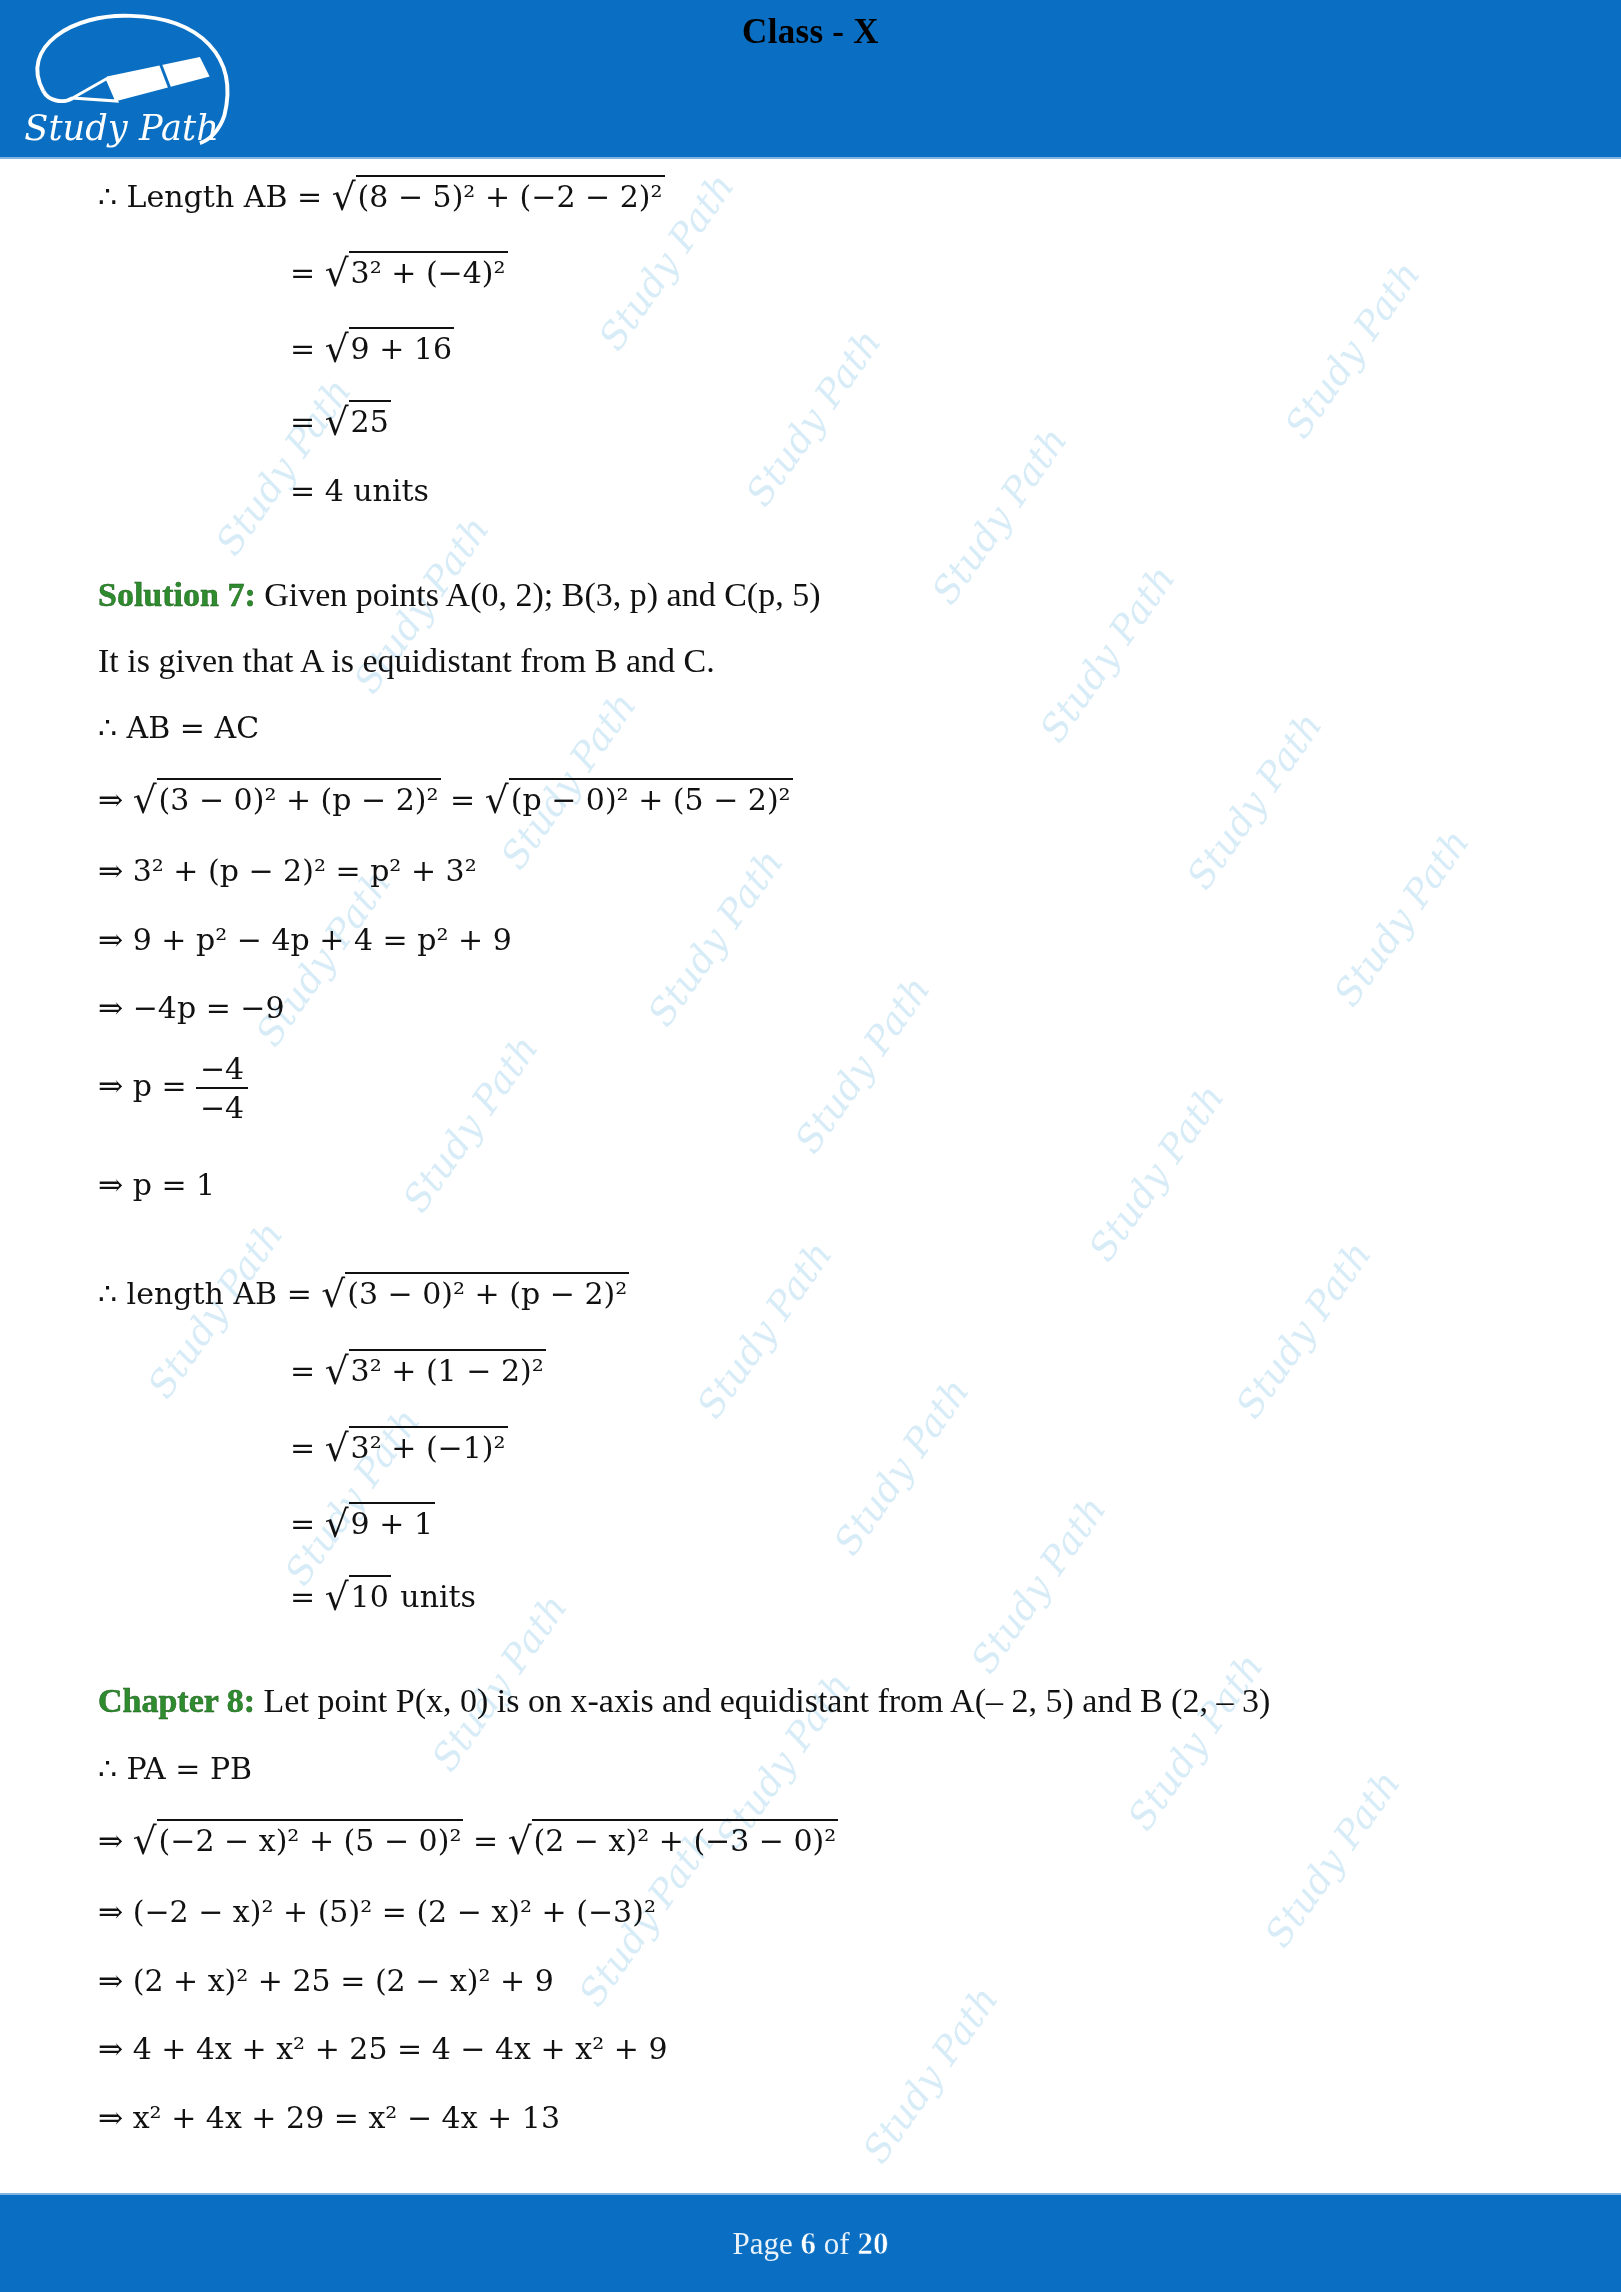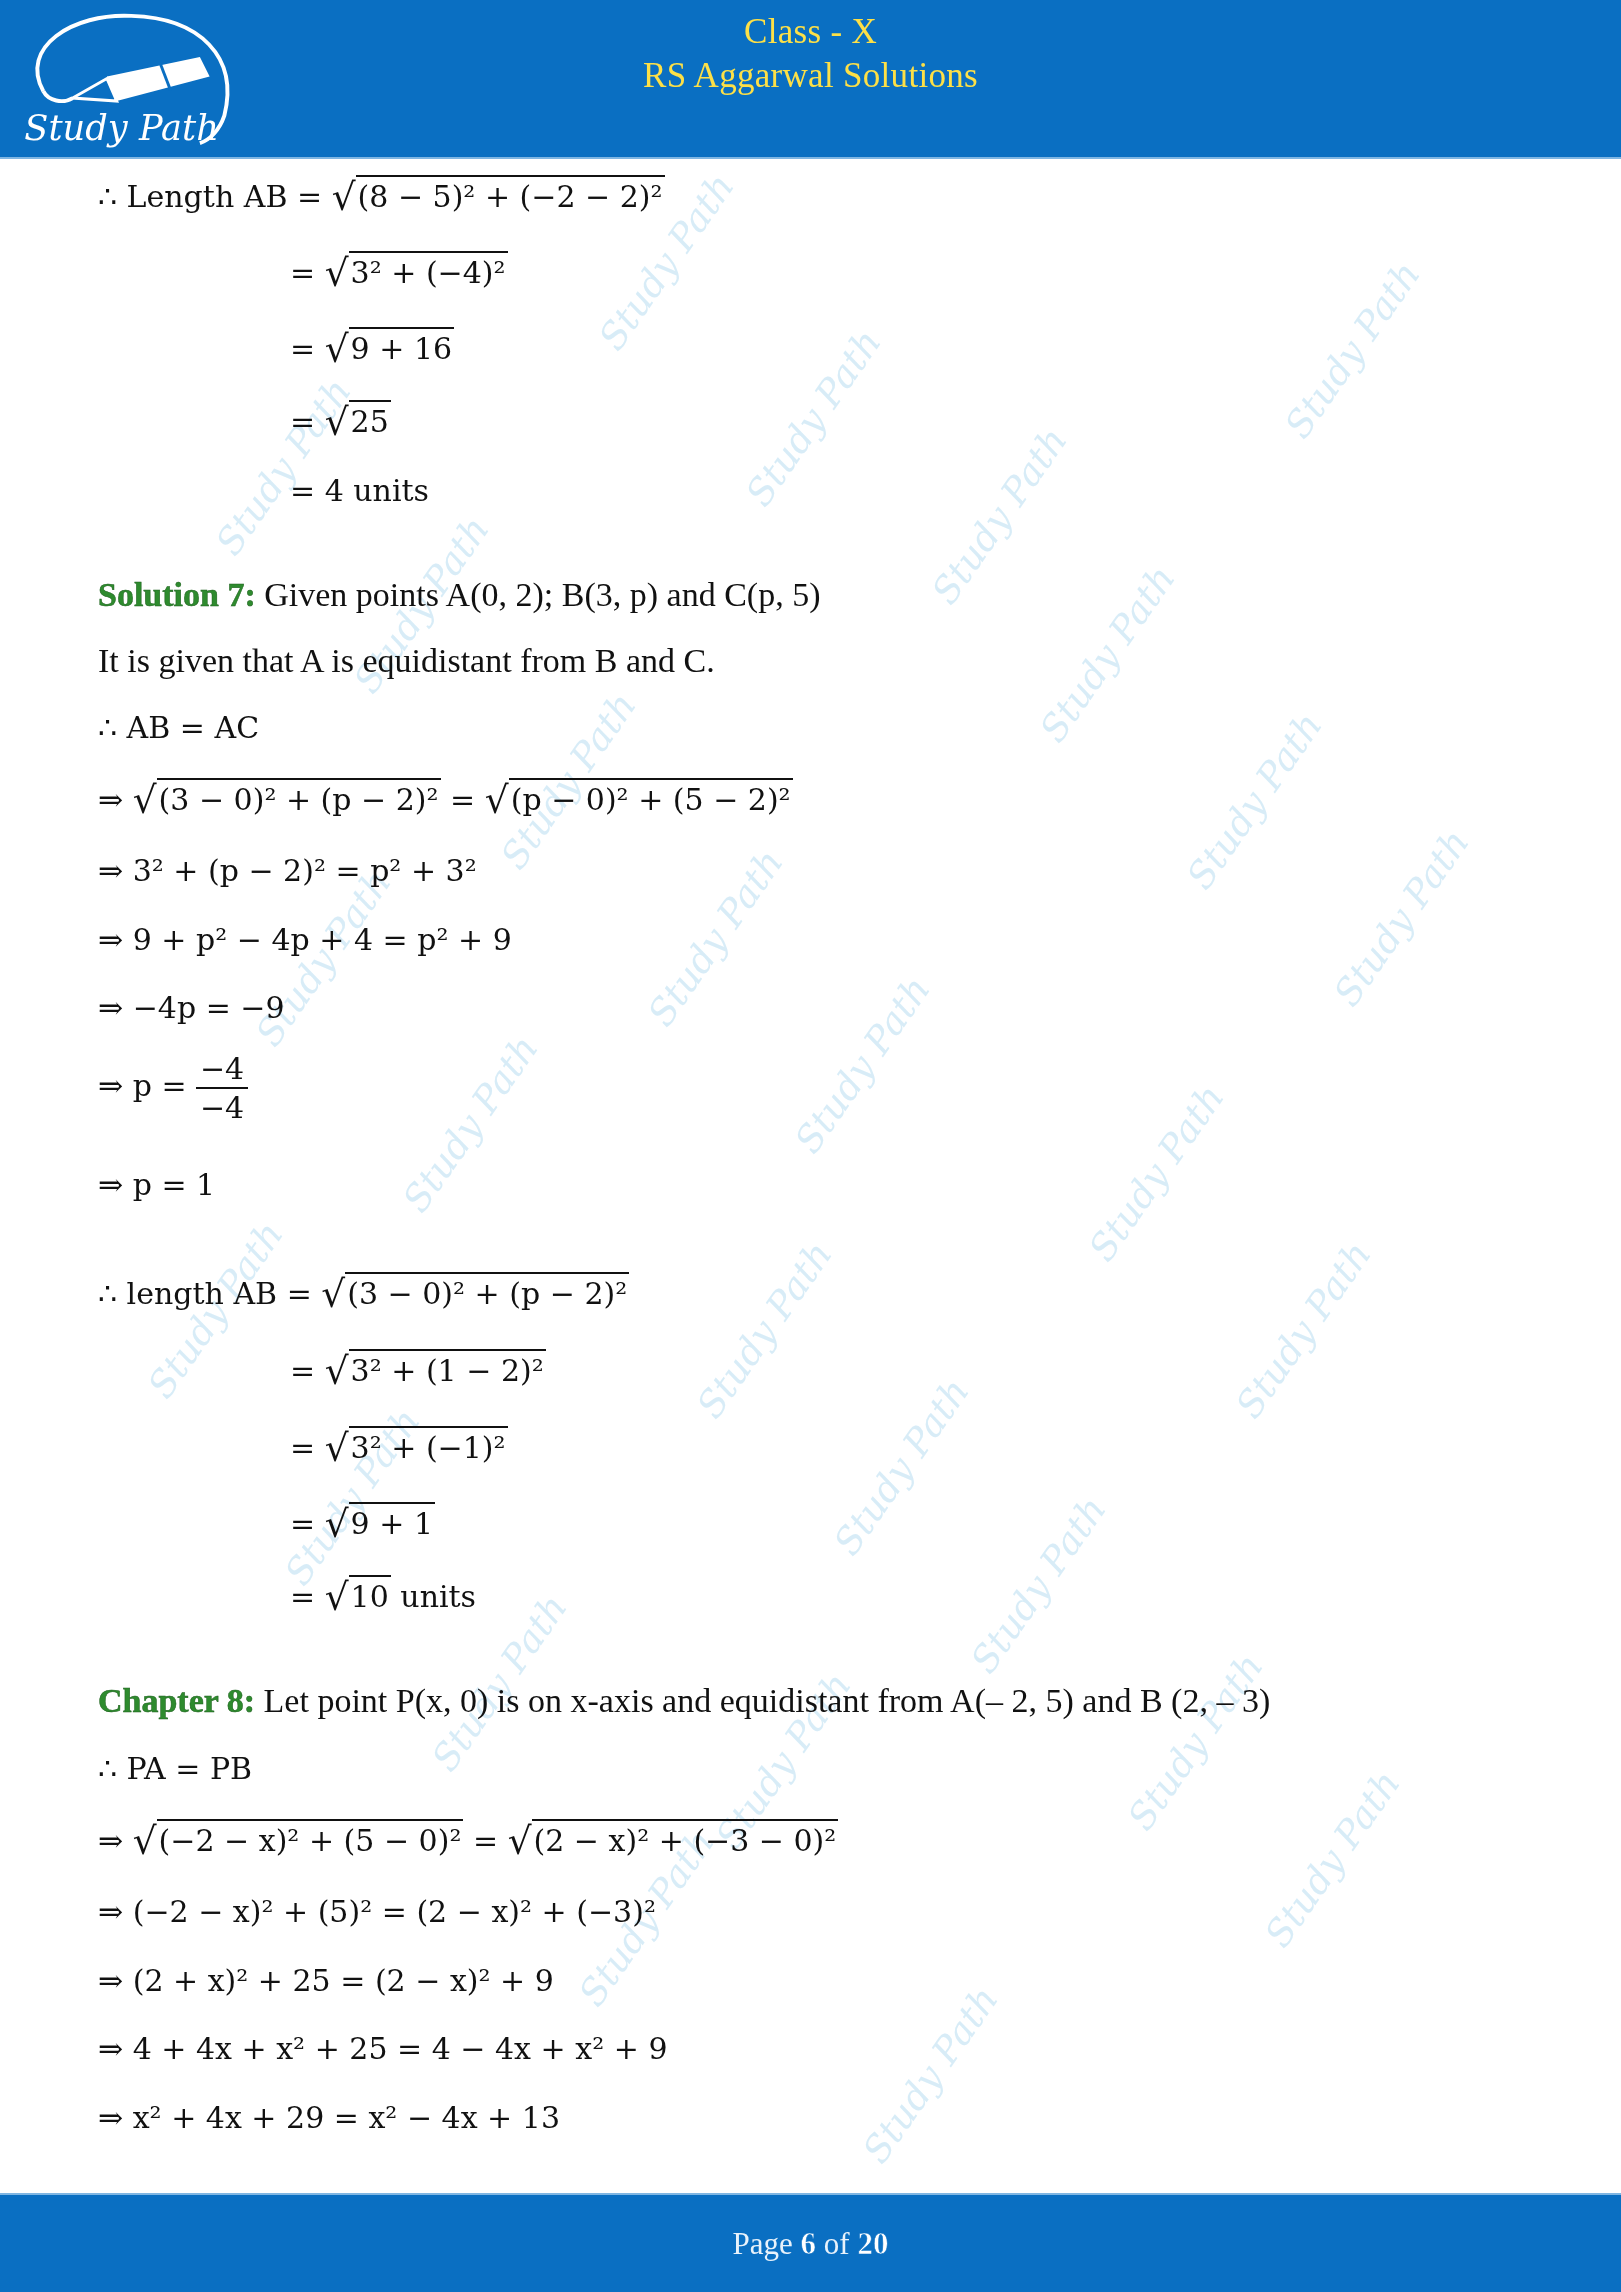--- a/index.html
+++ b/index.html
@@ -9,21 +9,21 @@
     font-family: "Liberation Serif", "DejaVu Serif", serif;
     color: #111;
   }
   .header {
     position: absolute; left: 0; top: 0; width: 1621px; height: 157px;
     background: #0a6fc2; border-bottom: 2.9px solid #7fb6e3;
   }
   .logo { position: absolute; left: 13.7px; top: 7.8px; width: 225px; height: 142px; }
   .head-text {
     position: absolute; left: 0; right: 0; top: 9.8px; text-align: center;
-    color: #fde047; font-family: "Liberation Serif", serif; font-size: 35px; line-height: 44px;
+    color: #000000; font-family: "Liberation Serif", serif; font-size: 35px; line-height: 44px; font-weight: bold;
   }
   .head-text div { letter-spacing: 0.3px; }
   .footer {
     position: absolute; left: 0; bottom: 0; width: 1621px; height: 98px;
     background: #0a6fc2; border-top: 2.9px solid #7fb6e3;
     text-align: center; color: #e8f2fb; font-size: 31px; line-height: 98px;
   }
   .footer .num { font-weight: bold; color: #fff; -webkit-text-stroke: 0.6px #0a6fc2; }
   .watermarks { position: absolute; inset: 157px 0 98px 0; pointer-events: none; }
   .wm {
@@ -51,21 +51,20 @@
   <svg class="logo" viewBox="0 0 230 145">
     <path d="M30 85 C 5 40, 60 5, 120 8 C 190 10, 230 50, 215 110 C 210 125, 200 135, 190 138" fill="none" stroke="#fff" stroke-width="4"></path>
     <path d="M30 85 C 35 95, 50 98, 60 92" fill="none" stroke="#fff" stroke-width="4"></path>
     <polygon points="95,70 190,50 200,70 105,95" fill="#fff"></polygon>
     <polygon points="60,92 95,72 105,95" fill="none" stroke="#fff" stroke-width="3"></polygon>
     <line x1="150" y1="58" x2="160" y2="84" stroke="#0a6fc2" stroke-width="3"></line>
     <text x="110" y="135" text-anchor="middle" fill="#fff" font-family="DejaVu Serif, serif" font-style="italic" font-size="36">Study Path</text>
   </svg>
   <div class="head-text">
     <div>Class - X</div>
-    <div>RS Aggarwal Solutions</div>
   </div>
 </div>
 
 <div class="watermarks">
   <span class="wm" style="left:225px;top:372px">Study Path</span>
   <span class="wm" style="left:608px;top:167px">Study Path</span>
   <span class="wm" style="left:1294px;top:255px">Study Path</span>
   <span class="wm" style="left:755px;top:323px">Study Path</span>
   <span class="wm" style="left:941px;top:421px">Study Path</span>
   <span class="wm" style="left:363px;top:510px">Study Path</span>

